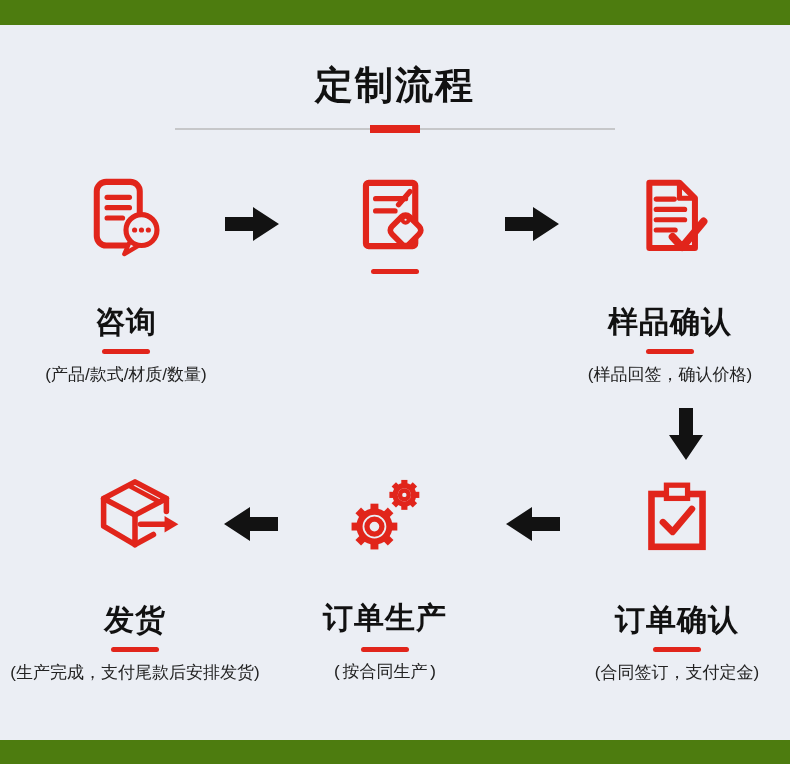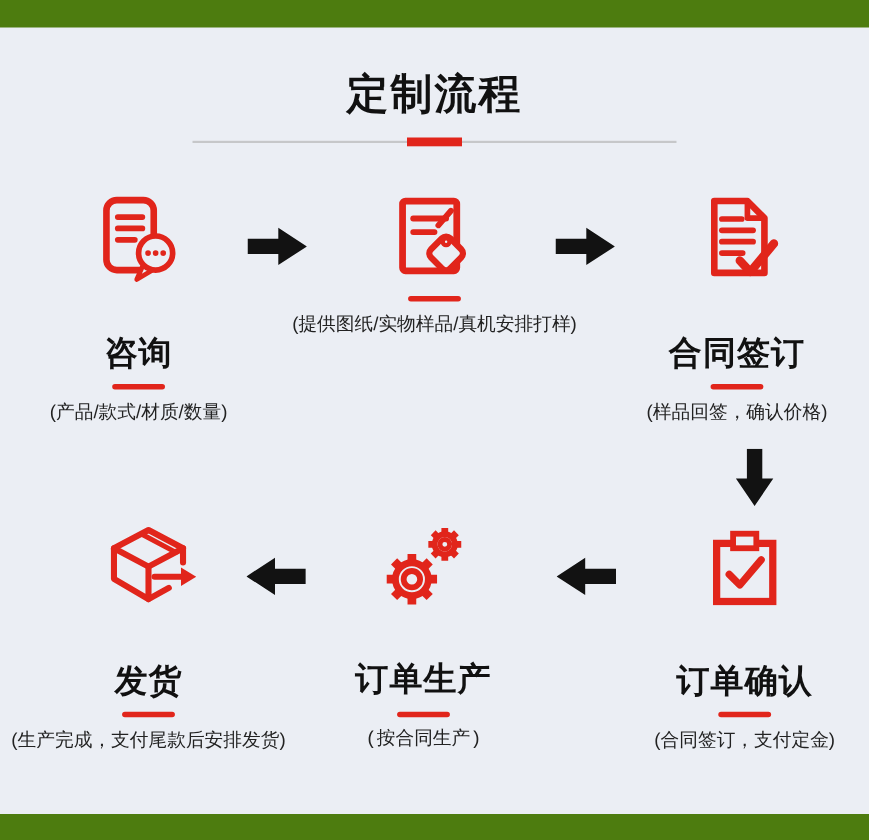--- a/index.html
+++ b/index.html
@@ -88,42 +88,41 @@
         <line class="st" x1="28" y1="28" x2="62" y2="28" stroke-width="6" stroke-linecap="round"></line>
         <line class="st" x1="54" y1="35" x2="67" y2="20" stroke-width="6" stroke-linecap="round"></line>
         <line class="st" x1="28" y1="42" x2="50" y2="42" stroke-width="6" stroke-linecap="round"></line>
         <g transform="rotate(45 62 64)">
           <rect class="st fb" x="48" y="50" width="28" height="28" rx="6" stroke-width="6.5"></rect>
         </g>
         <circle class="st" cx="62" cy="52" r="3.5" stroke-width="4.5"></circle>
       </svg>
     </div>
     <div class="step-underline"></div>
-    <div class="step-subtitle">(提供图纸/实物样品/真机安排打样)</div>
   </div>
 
   <div class="arrow" style="left:505px;top:205px;">
     <svg width="54" height="38" viewBox="0 0 54 38">
       <polygon class="fk" points="0,12 28,12 28,2 54,19 28,36 28,26 0,26"></polygon>
     </svg>
   </div>
 
   <div class="step" style="left:520px;top:172px;">
     <div class="icon">
       <svg width="86" height="86" viewBox="0 0 100 100">
         <path class="st" d="M26,9 H61 L79,27 V85 H26 Z" stroke-width="7" stroke-linejoin="round"></path>
         <path class="st" d="M61,9 V27 H79" stroke-width="6" stroke-linejoin="round"></path>
         <line class="st" x1="34" y1="28" x2="55" y2="28" stroke-width="6" stroke-linecap="round"></line>
         <line class="st" x1="34" y1="40" x2="67" y2="40" stroke-width="6" stroke-linecap="round"></line>
         <line class="st" x1="34" y1="52" x2="67" y2="52" stroke-width="6" stroke-linecap="round"></line>
         <line class="st" x1="34" y1="64" x2="56" y2="64" stroke-width="6" stroke-linecap="round"></line>
         <polyline class="st" points="53,72 64,84 89,54" stroke-width="9" stroke-linecap="round" stroke-linejoin="round"></polyline>
       </svg>
     </div>
-    <div class="step-title">合同签订</div>
+    <div class="step-title">样品确认</div>
     <div class="step-underline"></div>
     <div class="step-subtitle">(样品回签，确认价格)</div>
   </div>
 
   <div class="arrow" style="left:667px;top:408px;">
     <svg width="38" height="52" viewBox="0 0 38 52">
       <polygon class="fk" points="12,0 26,0 26,27 36,27 19,52 2,27 12,27"></polygon>
     </svg>
   </div>
 

